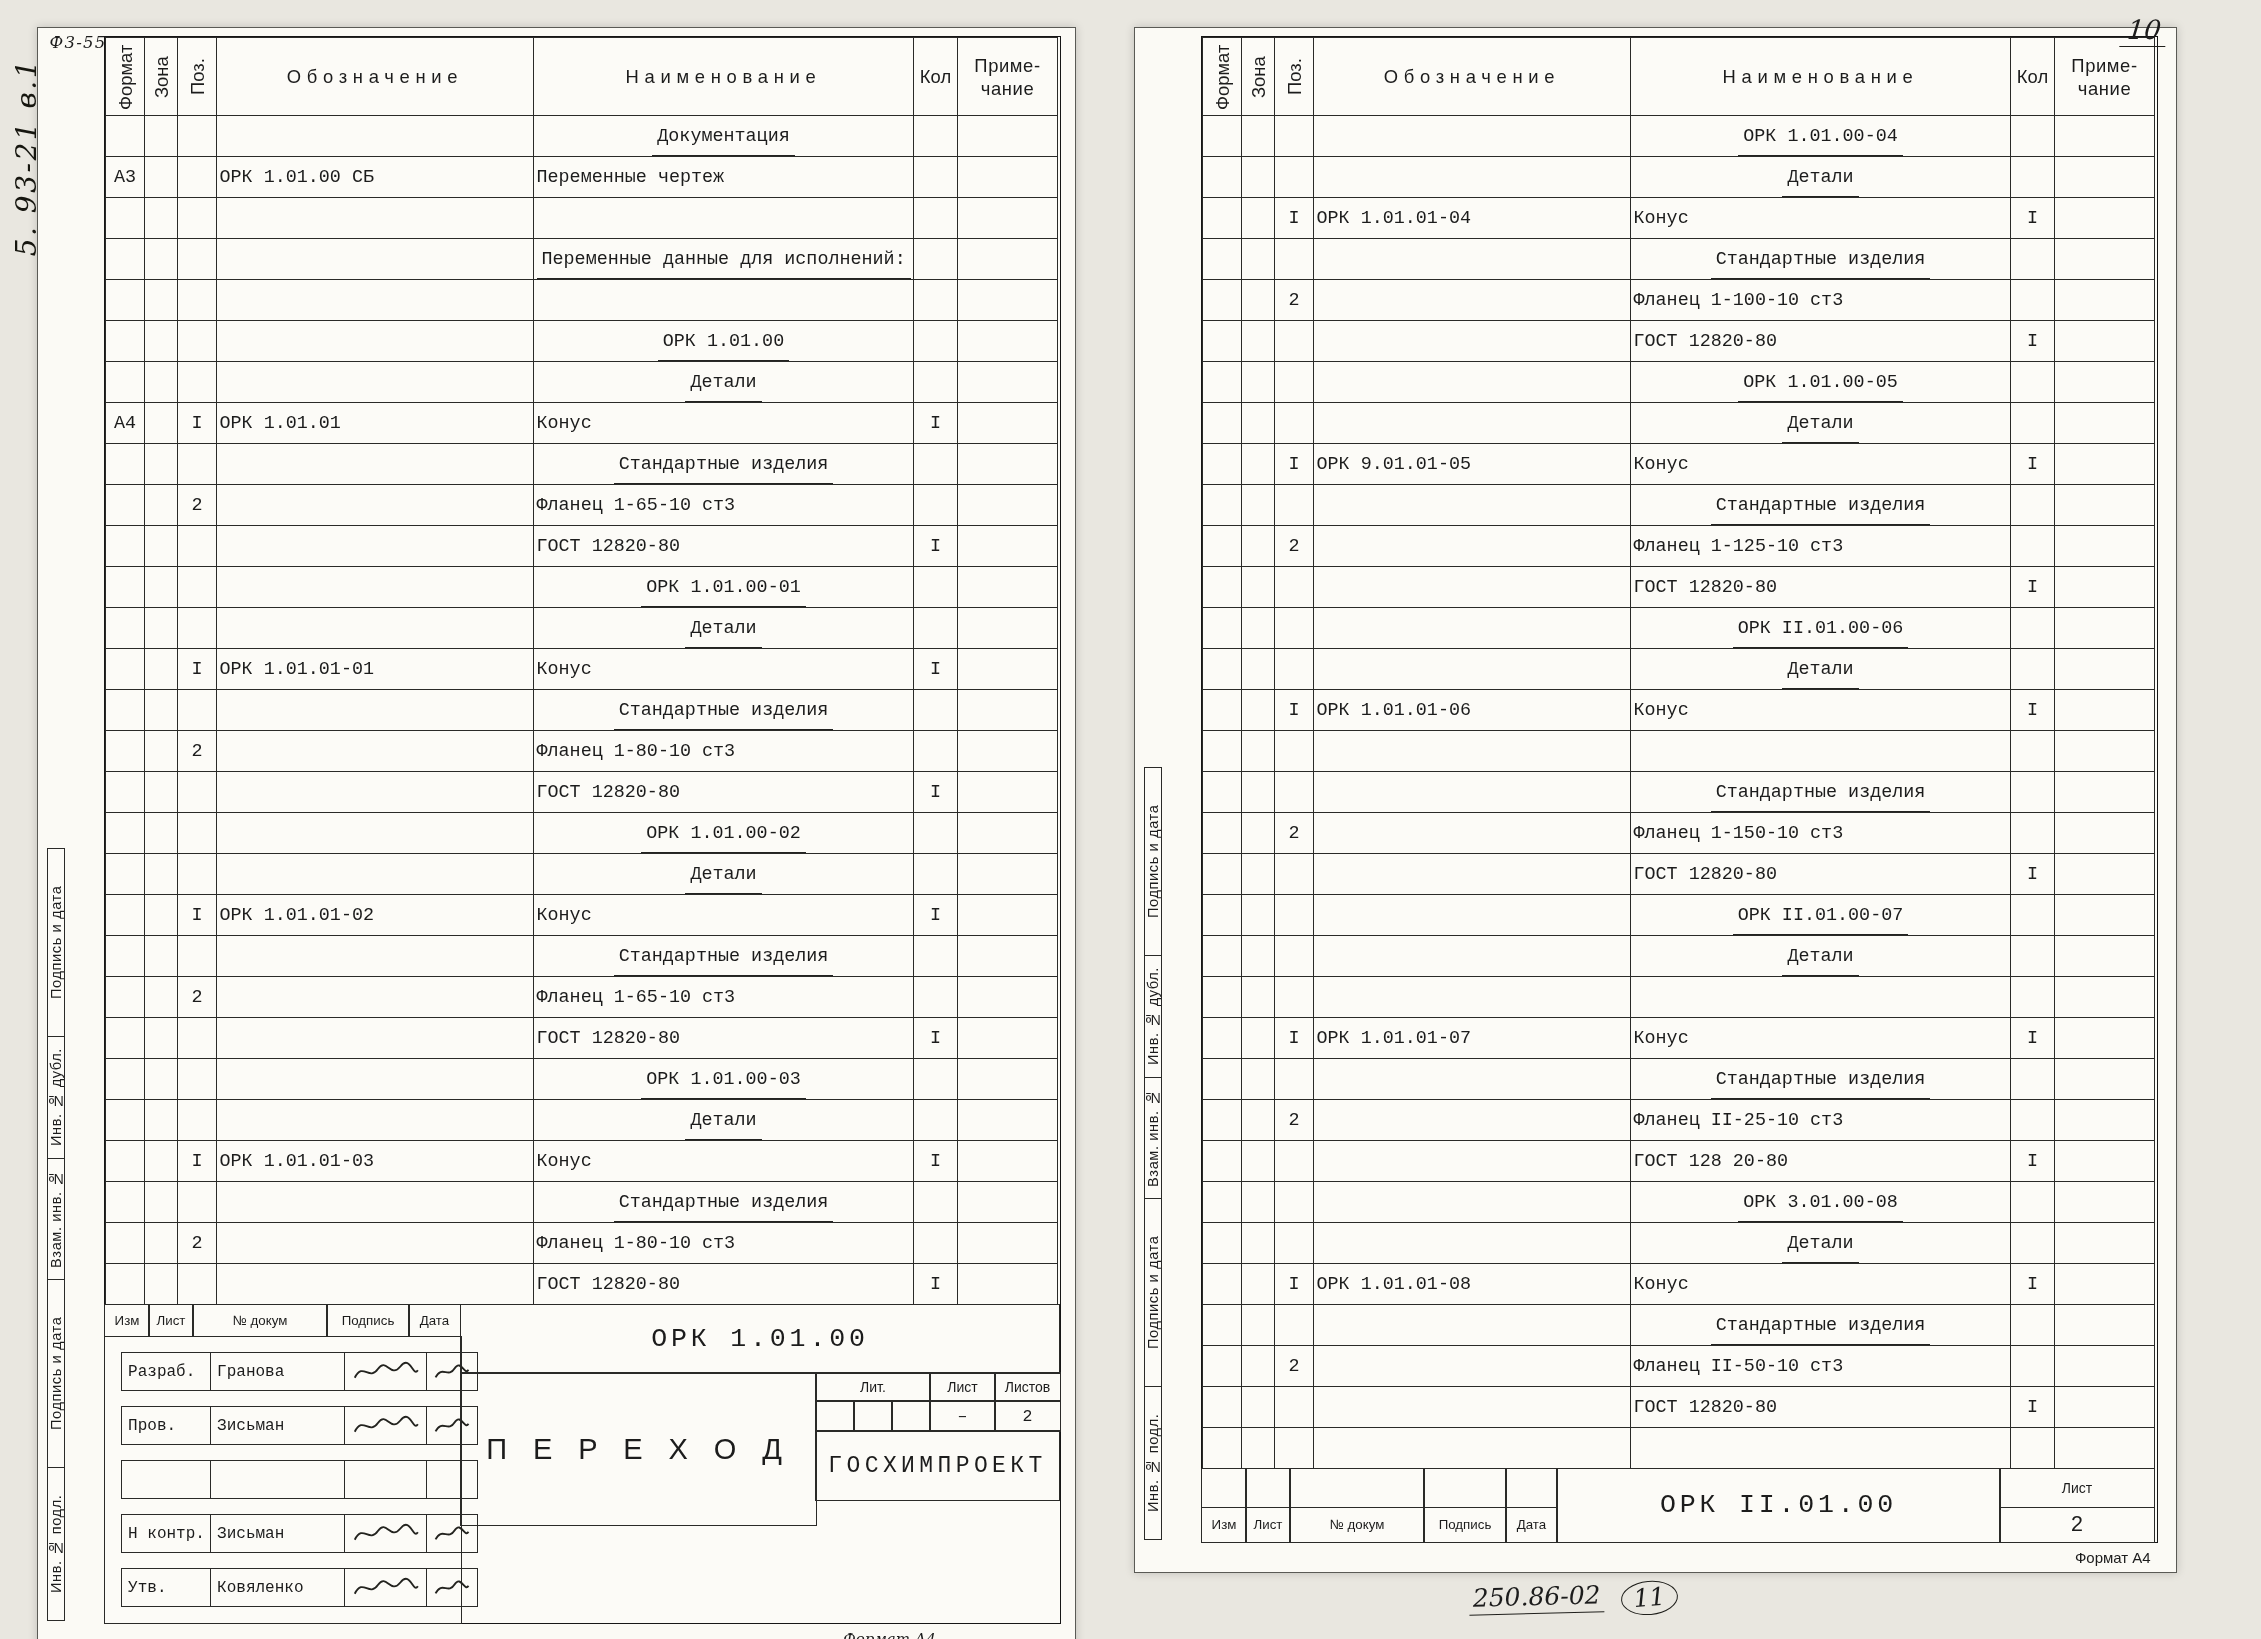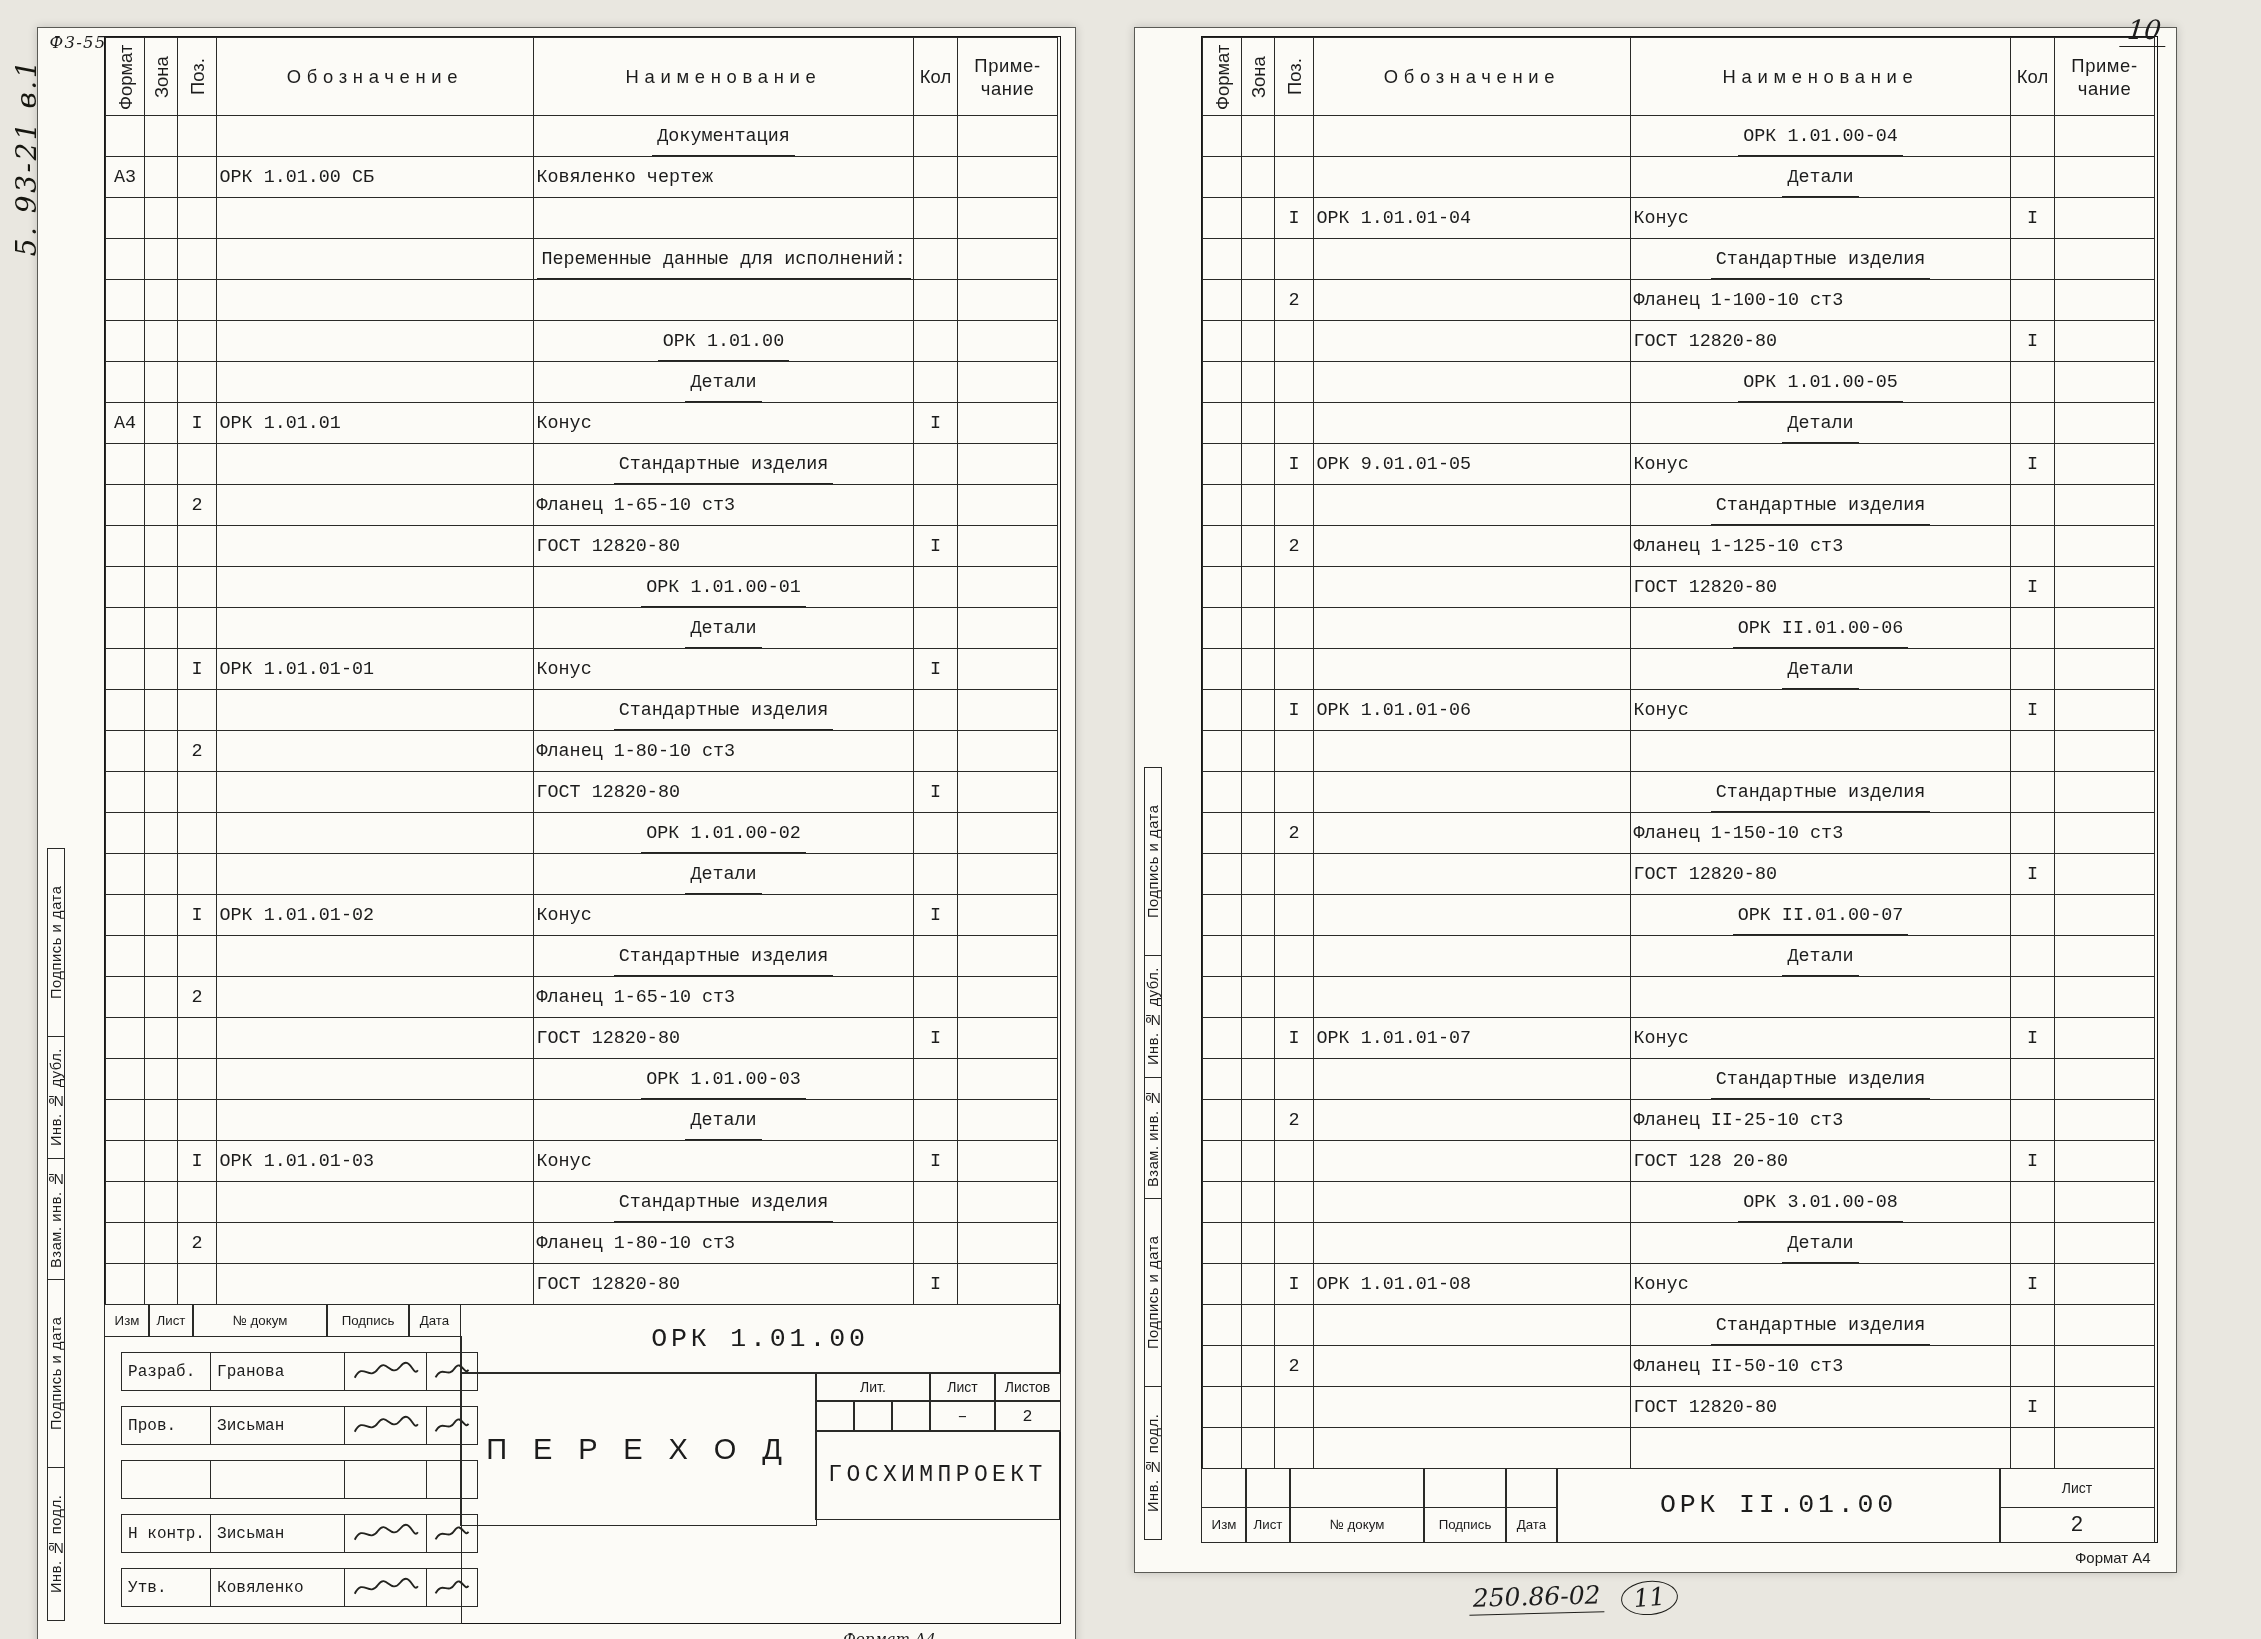--- a/index.html
+++ b/index.html
@@ -70,21 +70,21 @@
   .tb-code{height:70px;display:flex;align-items:center;justify-content:center;
     font-family:"Liberation Mono",monospace;font-size:26.6px;letter-spacing:3.8px}
   .tb-bottom{display:flex;height:152px;border:none !important;margin:0 !important}
   .tb-name{width:418px;display:flex;align-items:center;justify-content:center;
     font-family:Liberation Sans, sans-serif;font-size:29px;letter-spacing:8.9px}
   .tb-side{width:243px;border:none !important;margin:0 !important}
   .lit-head{display:grid;grid-template-columns:114px 65px 65px;height:28px;border:none !important;margin:0 !important}
   .lit-head>div,.lit-val>div{display:flex;align-items:center;justify-content:center;font-size:14px}
   .lit-val{display:grid;grid-template-columns:38px 38px 38px 65px 65px;height:30px;border:none !important;margin:0 !important}
   .lit-val>div{font-family:"Liberation Mono",monospace;font-size:16.5px}
-  .org{height:90px;display:flex;align-items:center;justify-content:center;
+  .org{height:71px;display:flex;align-items:center;justify-content:center;
     font-family:"Liberation Mono",monospace;font-size:23px;letter-spacing:4.4px}
 
   
   .tb2a{display:grid;grid-template-columns:44px 44px 134px 82px 51px 443px 154px;
     grid-template-rows:39px 35px;width:953px;margin-top:-1.3px}
   .tb2a>div{border:1.3px solid #2a2a28;margin:-0.6px;display:flex;align-items:center;justify-content:center}
   .tb2a .lbl{font-size:13.3px}
   .tb2a .code{grid-column:6;grid-row:1/3;font-family:Liberation Mono, monospace;font-size:26.6px;letter-spacing:3.8px}
   .tb2a .sheet-label{grid-column:7;grid-row:1;font-size:14px}
   .tb2a .sheet-val{grid-column:7;grid-row:2;font-family:"Liberation Mono",monospace;font-size:21.5px}
@@ -153,21 +153,21 @@
     <td class="c-designation"></td>
     <td class="c-name center"><span class="u">Документация</span></td>
     <td class="c-qty"></td>
     <td class="c-note"></td>
   </tr>
             <tr>
     <td class="c-format">А3</td>
     <td class="c-zone"></td>
     <td class="c-pos"></td>
     <td class="c-designation">ОРК 1.01.00 СБ</td>
-    <td class="c-name"><span>Ковяленко чертеж</span></td>
+    <td class="c-name"><span>Переменные чертеж</span></td>
     <td class="c-qty"></td>
     <td class="c-note"></td>
   </tr>
             <tr>
     <td class="c-format"></td>
     <td class="c-zone"></td>
     <td class="c-pos"></td>
     <td class="c-designation"></td>
     <td class="c-name"></td>
     <td class="c-qty"></td>

